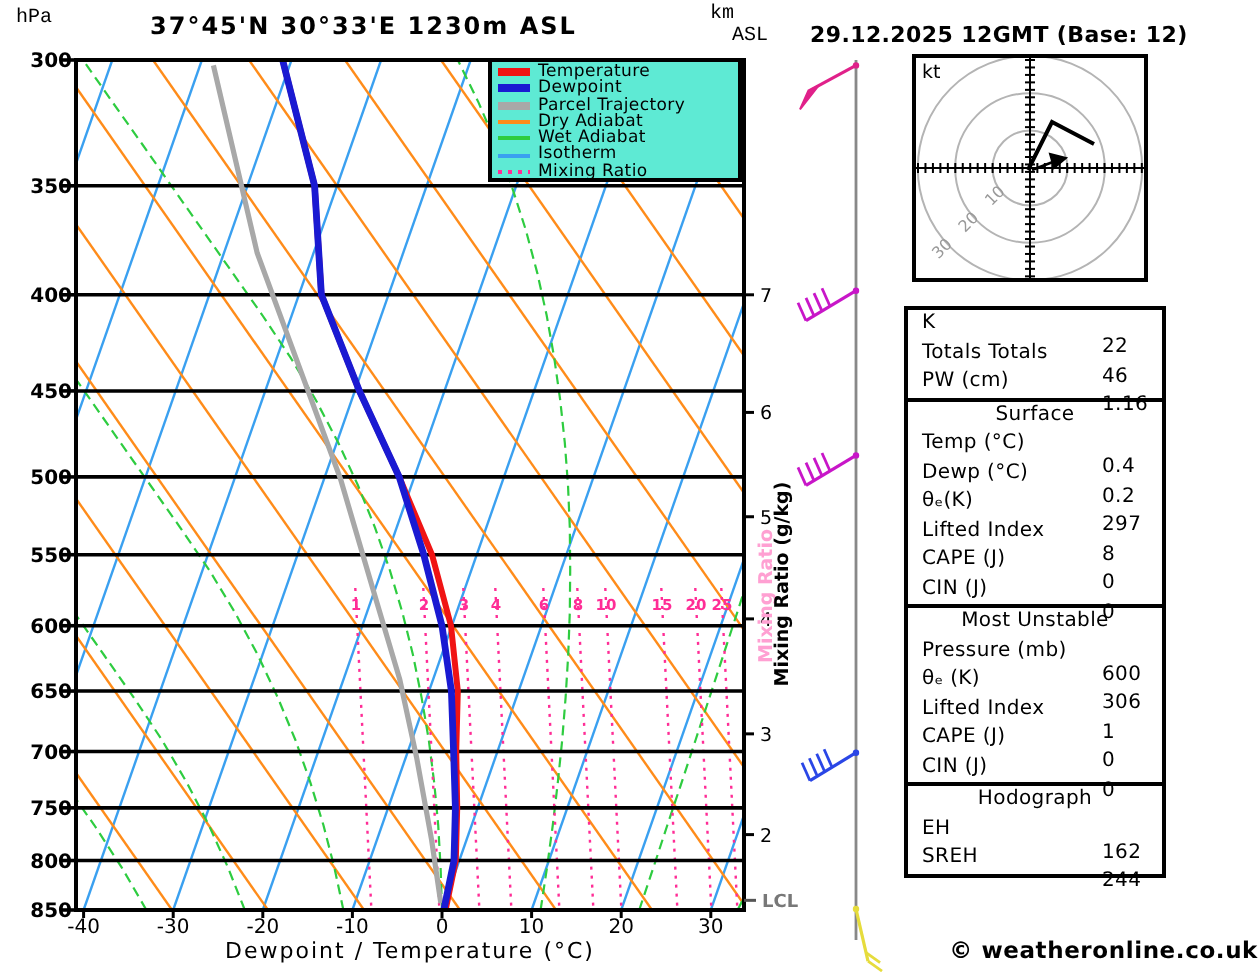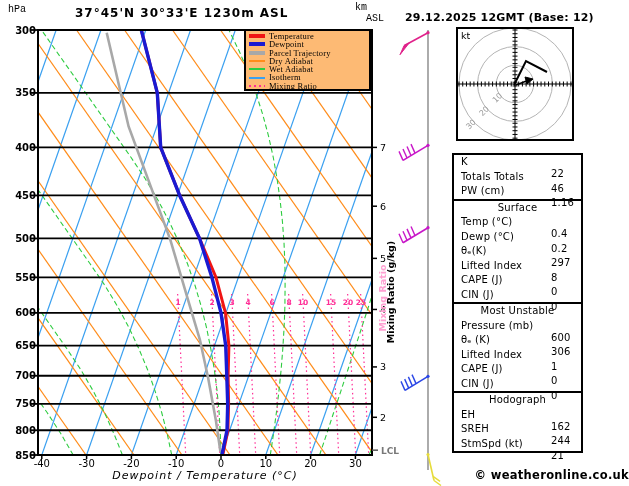--- a/index.html
+++ b/index.html
@@ -2,33 +2,33 @@
 <html><head>
 <meta charset="utf-8">
 <style>
   html,body{margin:0;padding:0;background:#fff;}
   .page{position:relative;width:629px;height:486px;background:#fff;overflow:hidden;
         font-family:"DejaVu Sans",sans-serif;color:#000;}
   .abs{position:absolute;}
   svg{position:absolute;left:0;top:0;}
   svg text{font-family:"DejaVu Sans",sans-serif;}
   .legend{position:absolute;left:244px;top:29px;width:127px;height:62px;border:2px solid #000;
-          background:#fdba74;z-index:5;padding:1px 0 0 2px;box-sizing:border-box;font-family:Liberation Serif, serif;}
+          background:#5eead4;z-index:5;padding:1px 0 0 2px;box-sizing:border-box;}
   .legend-row{display:flex;align-items:center;height:8.3px;font-size:8.5px;line-height:8.3px;letter-spacing:0.2px;}
   .legend-swatch{width:16px;margin:0 4px 0 1px;flex:0 0 auto;}
   .stats-table{position:absolute;left:452px;top:153px;width:131px;border:2px solid #000;
                background:#fff;z-index:5;box-sizing:border-box;font-size:10px;letter-spacing:0.2px;}
   .tgroup{border-top:2px solid #000;}
   .tgroup:first-child{border-top:none;}
   .trow{position:relative;height:14.5px;line-height:14.6px;padding-left:7px;}
   .trow .val{position:absolute;left:97px;top:12px;}
   .ttitle{height:14.5px;line-height:14.6px;text-align:center;}
   .hdr-title{position:absolute;left:55px;top:6px;font-size:12px;font-weight:700;letter-spacing:1px;margin-left:20px;}
   .hdr-date{position:absolute;left:405px;top:11px;font-size:11px;font-weight:700;letter-spacing:0.2px;}
-  .xlabel{position:absolute;left:38px;top:469px;width:334px;text-align:center;font-size:11px;letter-spacing:1px;font-style:italic;}
+  .xlabel{position:absolute;left:38px;top:469px;width:334px;text-align:center;font-size:11px;letter-spacing:1px;}
   .credit{position:absolute;left:442px;top:468px;width:187px;text-align:right;
           font-size:11.5px;font-weight:700;letter-spacing:0.3px;}
   .unit{position:absolute;font-size:10px;font-family:Liberation Mono, monospace;}
 </style>
 </head>
 <body>
 
 <div class="page">
 
   <svg id="chart-svg" width="629" height="486">
@@ -375,20 +375,19 @@
         <div class="trow"><span>Pressure (mb)</span><span class="val">600</span></div>
         <div class="trow"><span>θₑ (K)</span><span class="val">306</span></div>
         <div class="trow"><span>Lifted Index</span><span class="val">1</span></div>
         <div class="trow"><span>CAPE (J)</span><span class="val">0</span></div>
         <div class="trow"><span>CIN (J)</span><span class="val">0</span></div>
       </div>
       <div class="tgroup">
         <div class="ttitle">Hodograph</div>
         <div class="trow"><span>EH</span><span class="val">162</span></div>
         <div class="trow"><span>SREH</span><span class="val">244</span></div>
-        <div class="trow"><span>StmSpd (kt)</span><span class="val">21</span></div>
       </div>
     </div>
 
   <div class="xlabel">Dewpoint / Temperature (°C)</div>
 
   <div class="credit">© weatheronline.co.uk</div>
 </div>
 
 </body></html>

